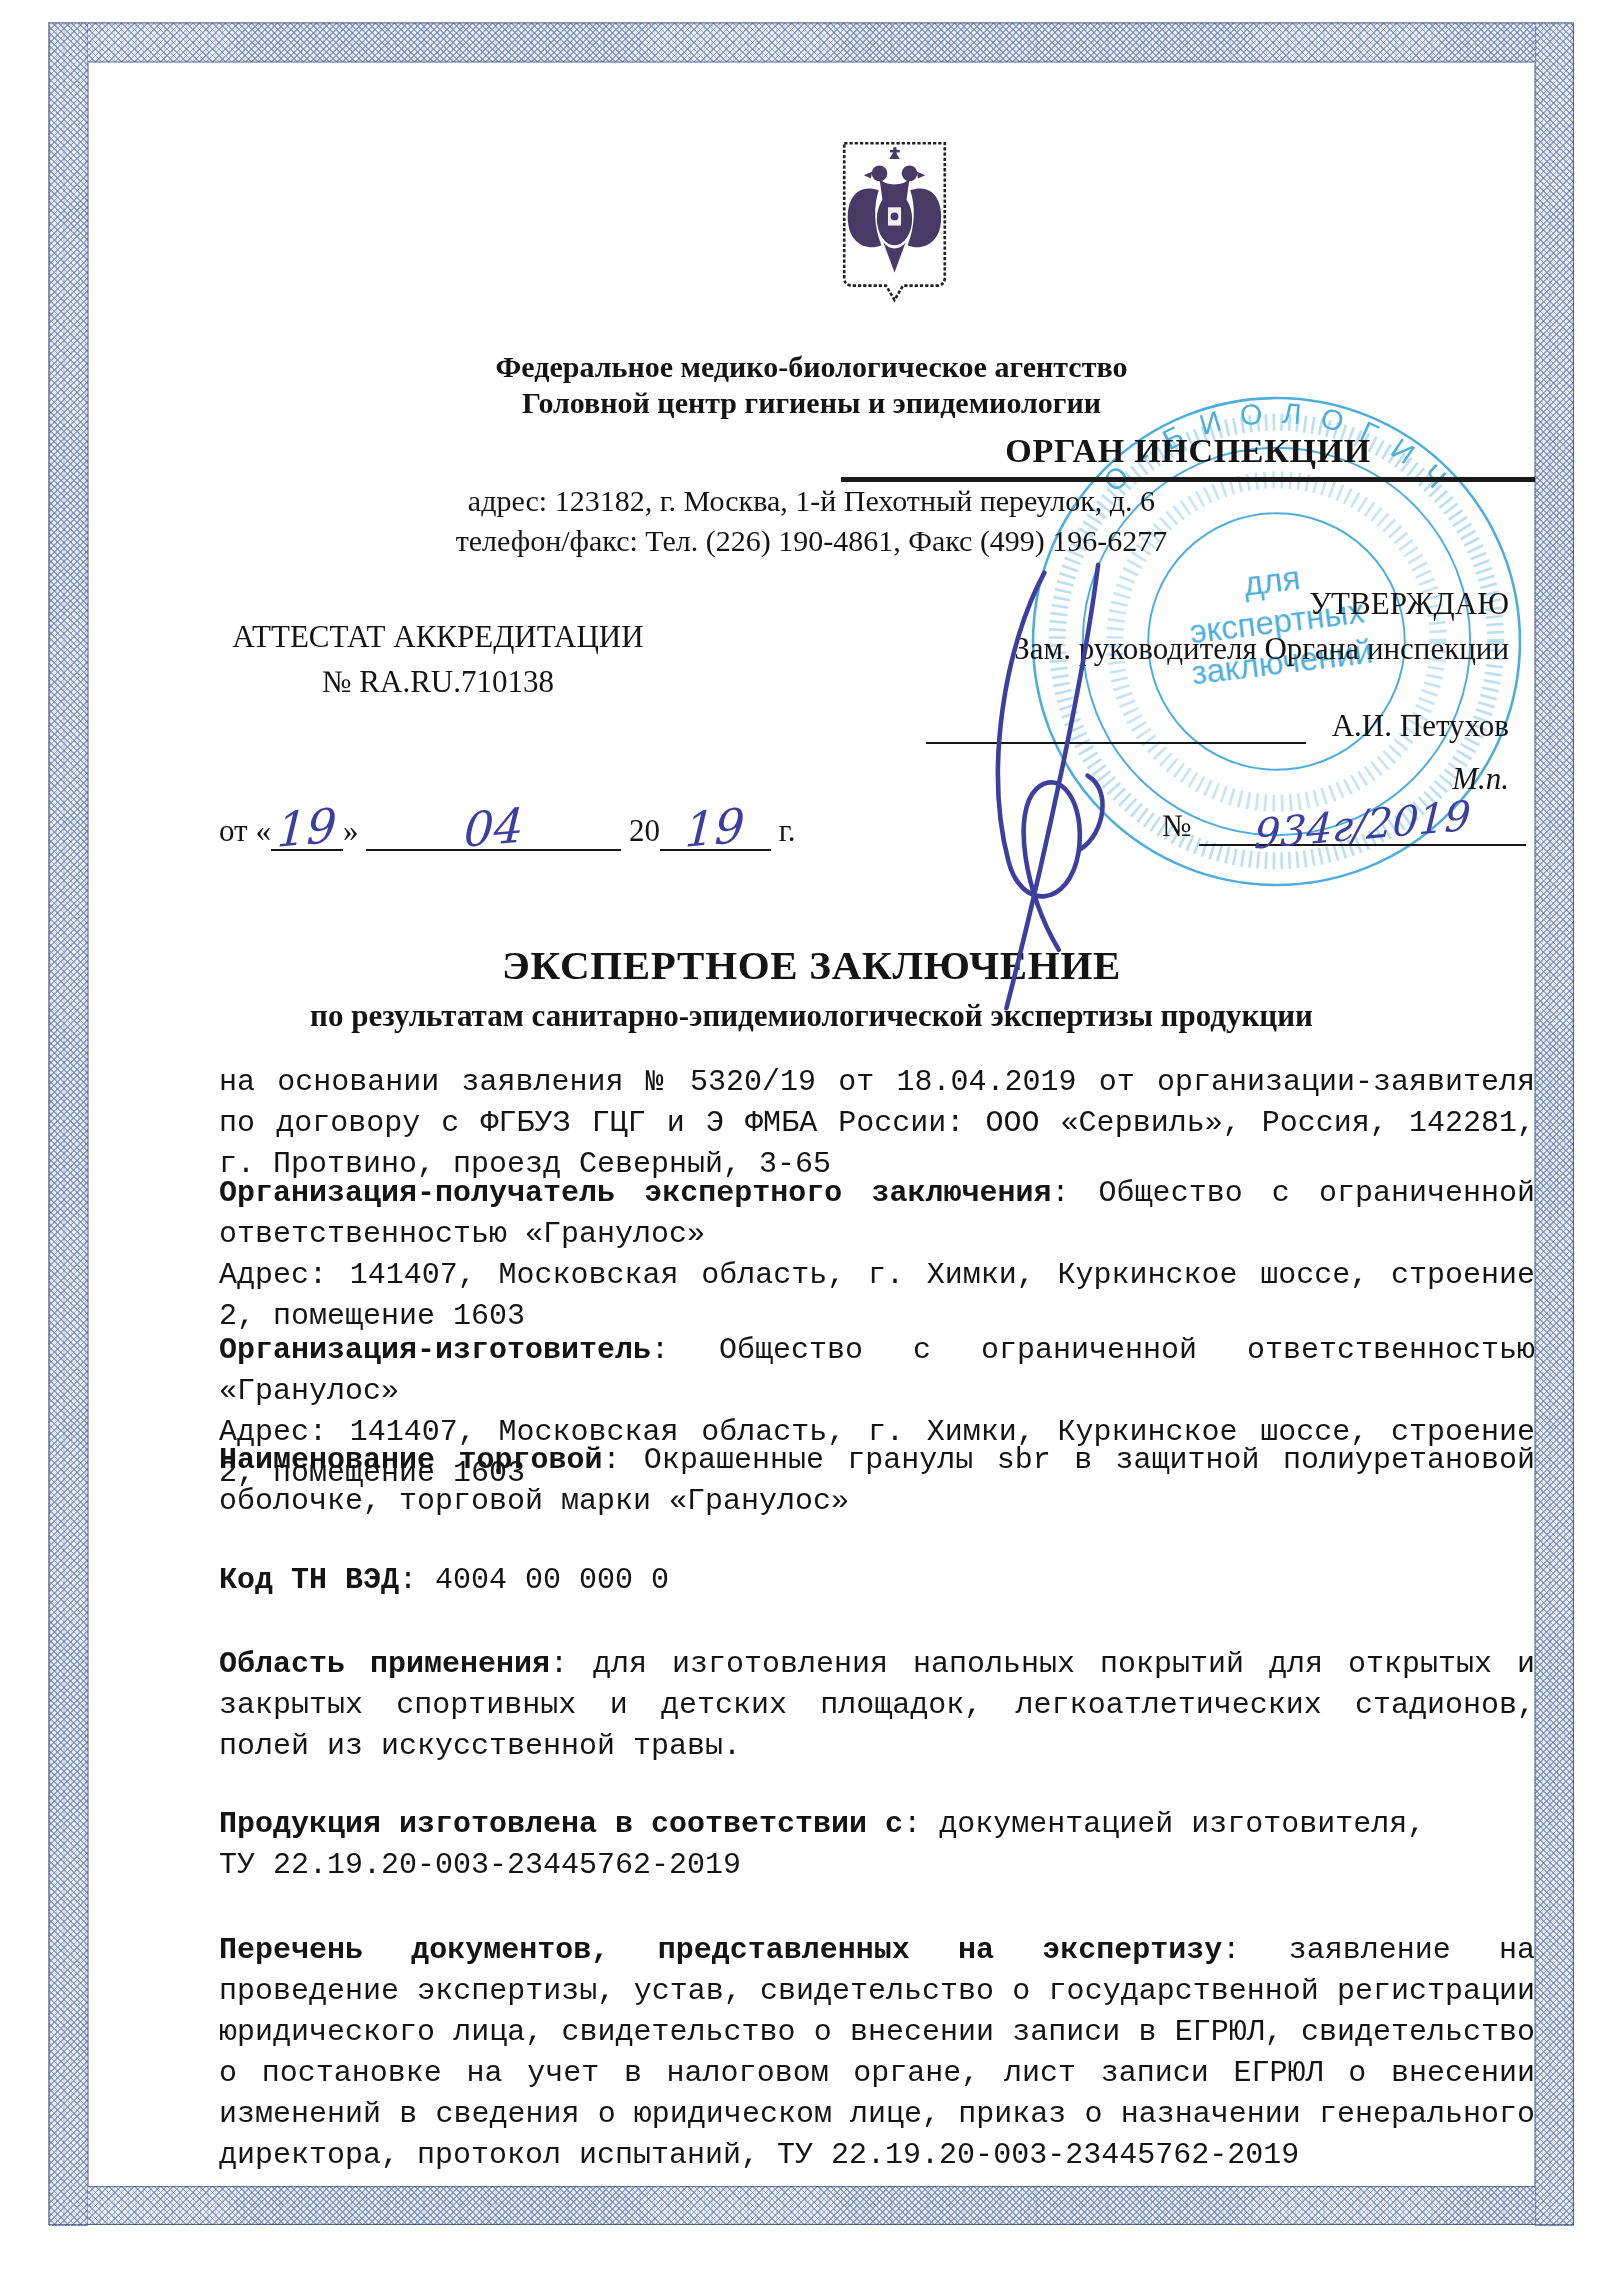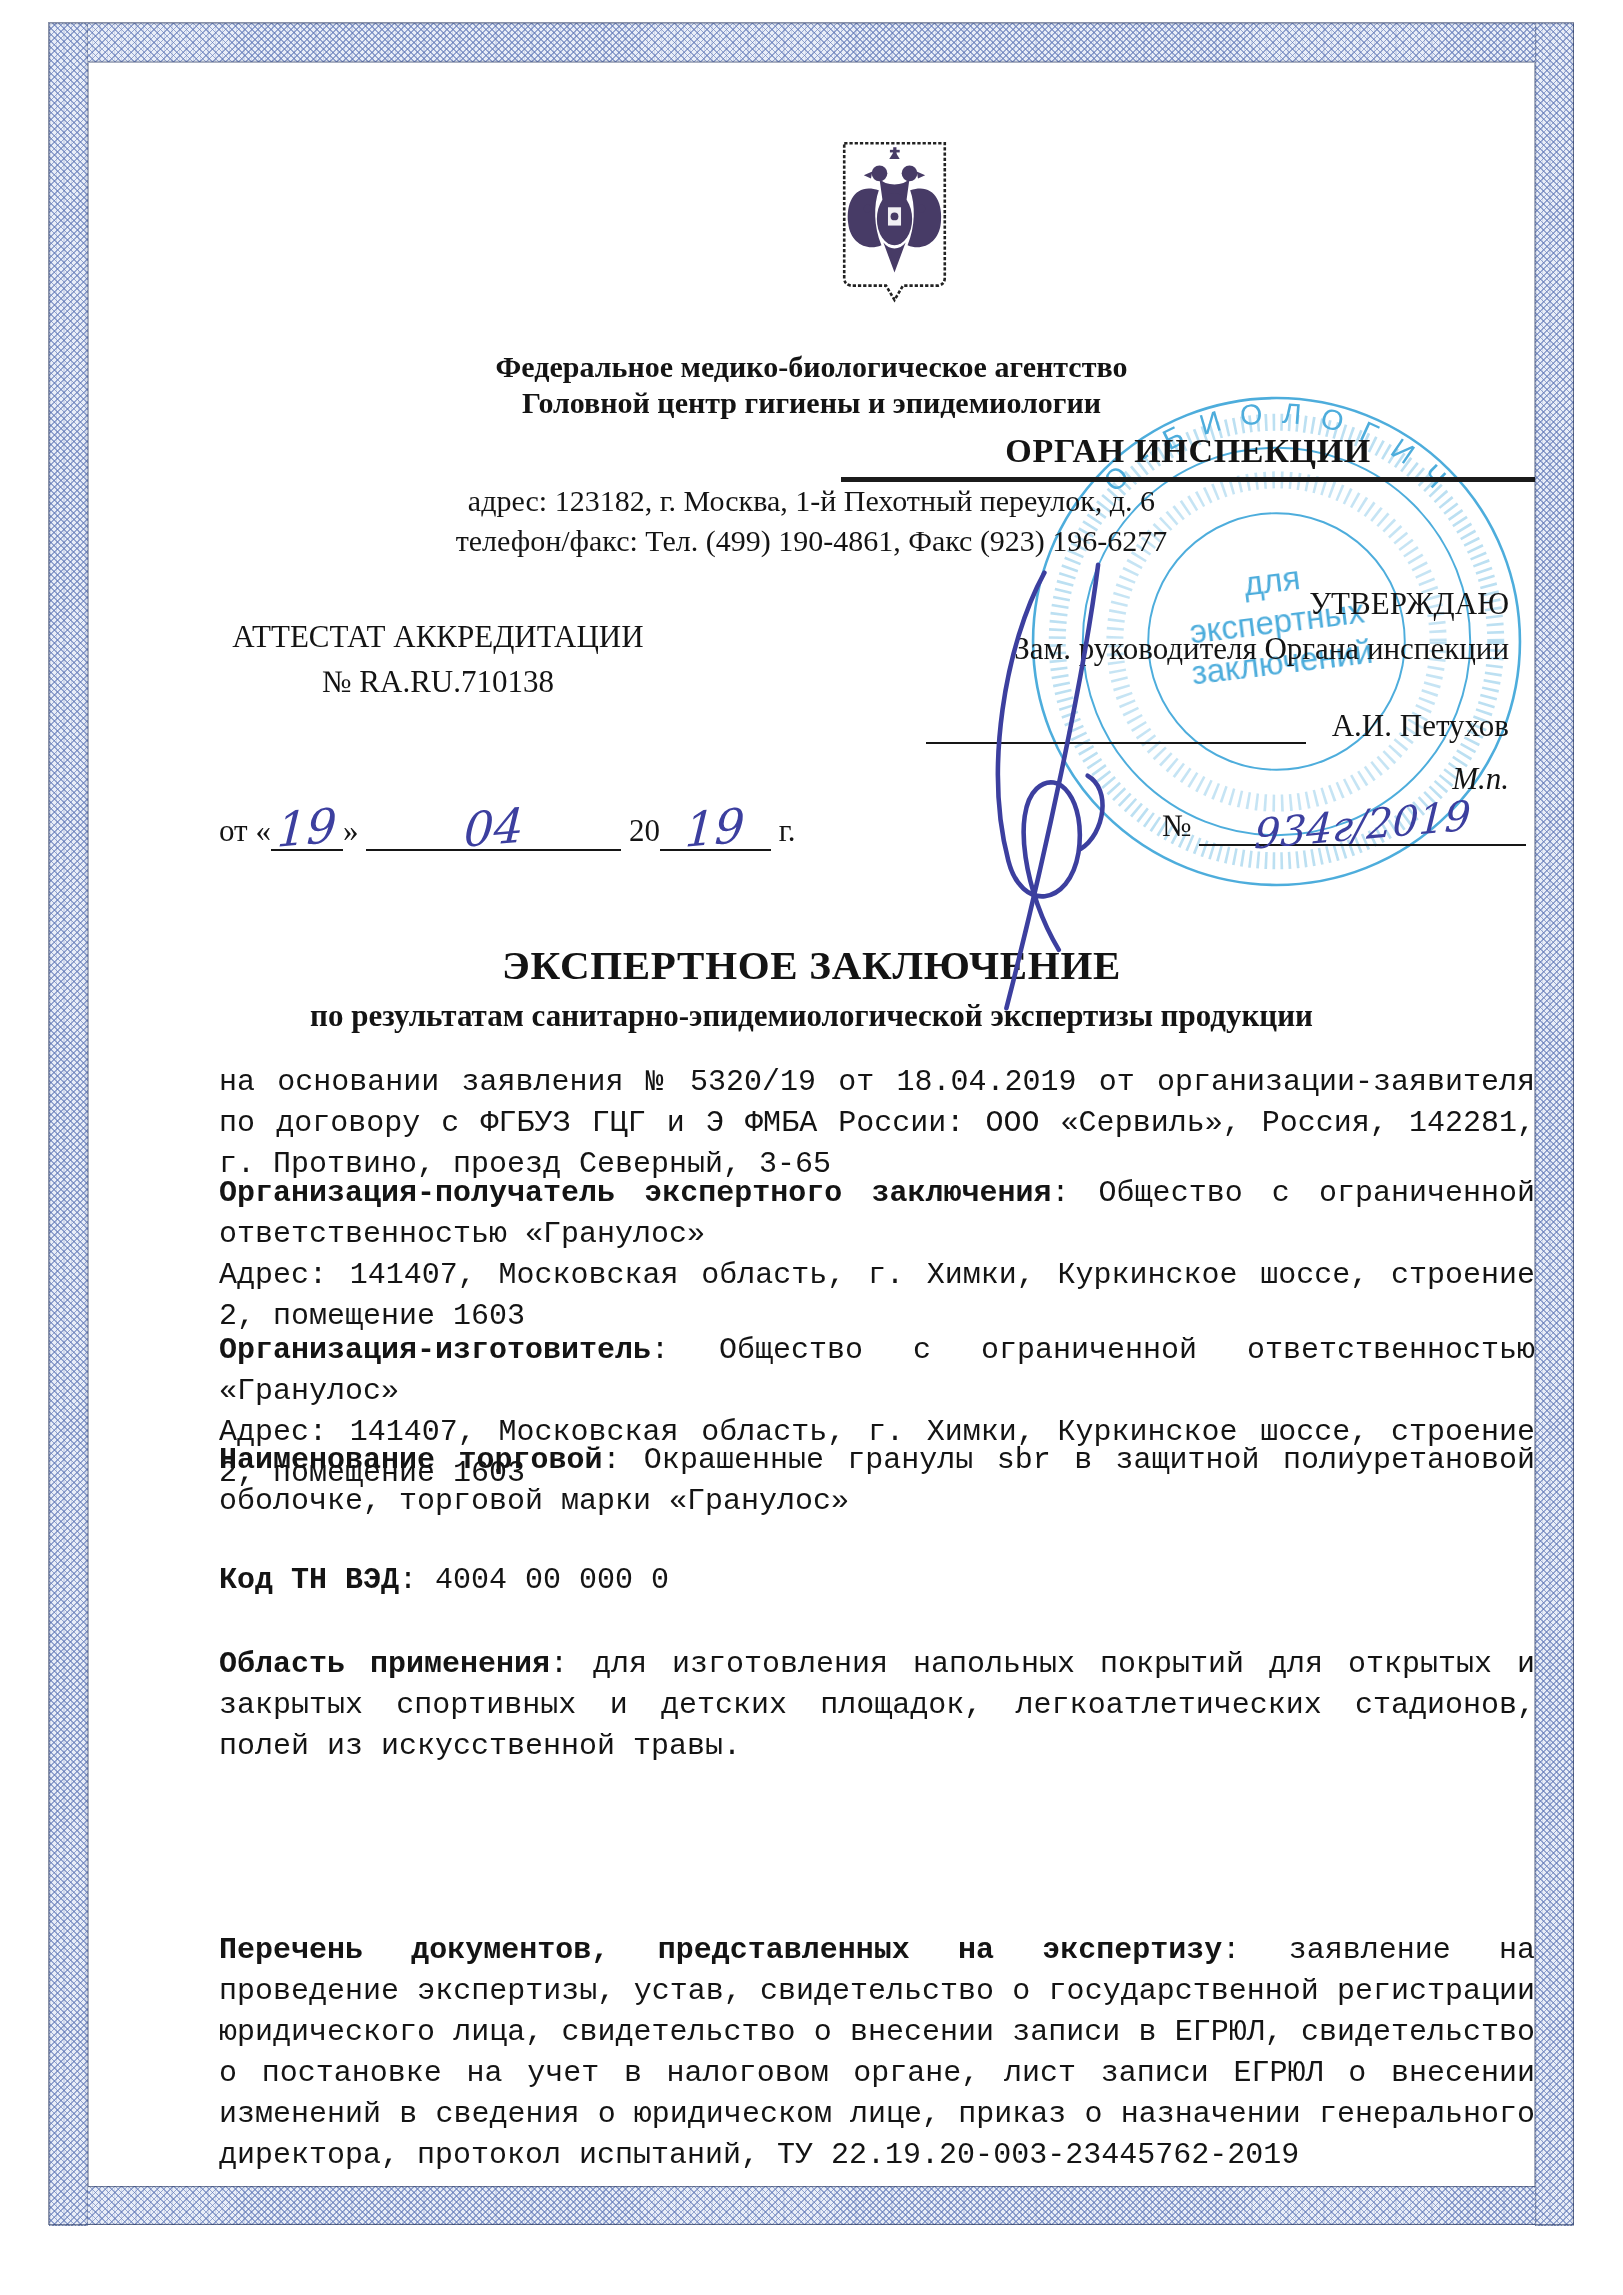--- a/index.html
+++ b/index.html
@@ -146,21 +146,21 @@
       <div>заключений</div>
     </div>
   </div>
 
   <div class="hline h1">Федеральное медико-биологическое агентство</div>
   <div class="hline h3">Головной центр гигиены и эпидемиологии</div>
   <div class="organ-wrap">
     <span class="organ">ОРГАН ИНСПЕКЦИИ</span>
   </div>
   <div class="hline addr1">адрес: 123182, г. Москва, 1-й Пехотный переулок, д. 6</div>
-  <div class="hline addr2">телефон/факс: Тел. (499) 190-4861, Факс (923) 196-6277</div>
+  <div class="hline addr2">телефон/факс: Тел. (226) 190-4861, Факс (499) 196-6277</div>
 
   <div class="accred">
     <div>АТТЕСТАТ АККРЕДИТАЦИИ</div>
     <div class="l2">№ RA.RU.710138</div>
   </div>
 
   <div class="approve">
     <div>УТВЕРЖДАЮ</div>
     <div class="role">Зам. руководителя Органа инспекции</div>
     <div class="sigrow">
@@ -210,19 +210,25 @@
   </div>
 
   <div class="para p-code">
     <span class="b">Код ТН ВЭД</span><span>: 4004 00 000 0</span>
   </div>
 
   <div class="para p-scope">
     <span class="b">Область применения</span><span>: для изготовления напольных покрытий для открытых и закрытых спортивных и детских площадок, легкоатлетических стадионов, полей из искусственной травы.</span>
   </div>
 
+  <div class="para p-conformity">
+    <div>
+      <span class="b">Продукция изготовлена в соответствии с</span><span>: документацией изготовителя,</span>
+    </div>
+    <div>ТУ 22.19.20-003-23445762-2019</div>
+  </div>
 
   <div class="para p-documents">
     <span class="b">Перечень документов, представленных на экспертизу</span><span>: заявление на проведение экспертизы, устав, свидетельство о государственной регистрации юридического лица, свидетельство о внесении записи в ЕГРЮЛ, свидетельство о постановке на учет в налоговом органе, лист записи ЕГРЮЛ о внесении изменений в сведения о юридическом лице, приказ о назначении генерального директора, протокол испытаний, ТУ 22.19.20-003-23445762-2019</span>
   </div>
 
 </div>
 
 
 </body></html>

